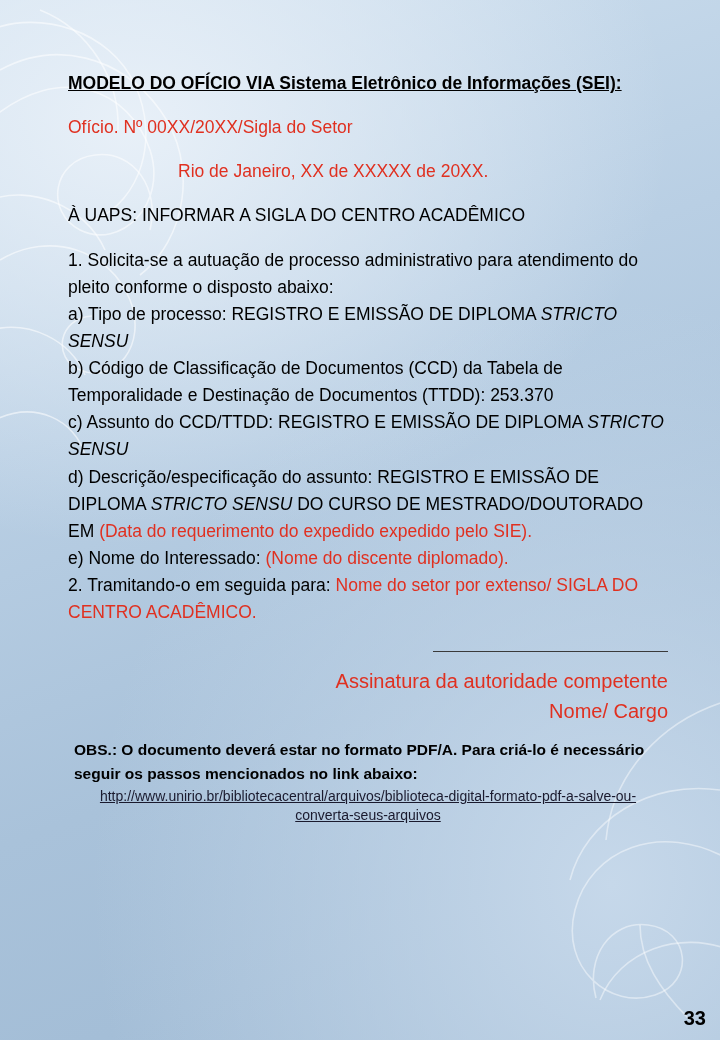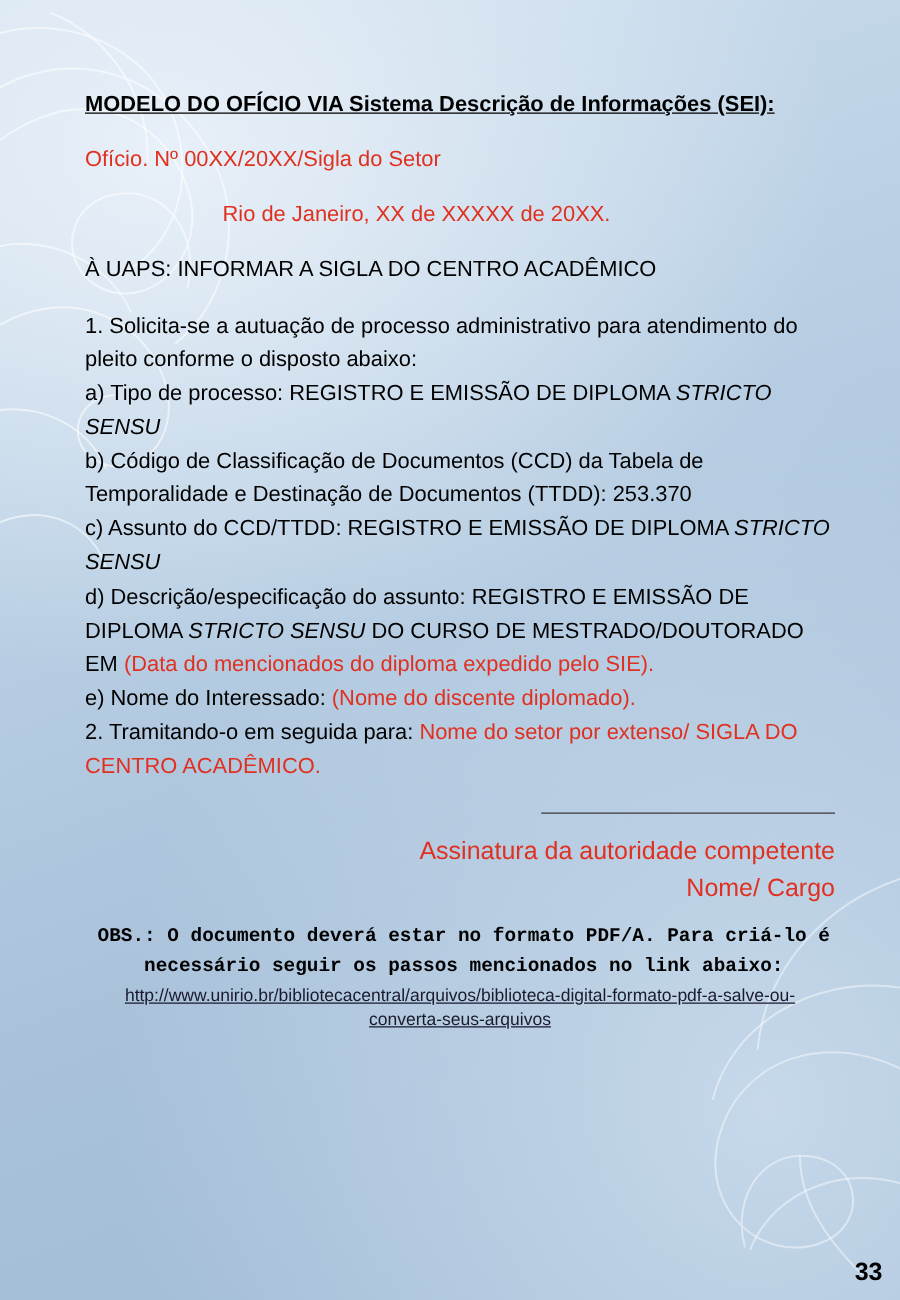--- a/index.html
+++ b/index.html
@@ -74,23 +74,22 @@
     margin: 0 0 2px 0;
     height: 1px;
     vertical-align: middle;
   }
   .obs {
     margin-top: 12px;
     font-weight: bold;
     font-size: 15.5px;
     line-height: 1.5;
     color: #000;
-    text-align: center;
+    text-align: left;
     padding-left: 6px;
-    font-family: Liberation Mono, monospace;
   }
   .link {
     margin-top: 2px;
     font-size: 14px;
     line-height: 1.35;
     color: #1a1a2e;
     text-decoration: underline;
     text-align: center;
     padding: 0 14px;
   }
@@ -124,21 +123,21 @@
       <path d="M730,950 C680,930 620,950 600,1000"></path>
       <path d="M720,790 C650,780 585,820 570,880"></path>
       <path d="M690,1020 C660,990 640,960 640,925"></path>
       <path d="M730,700 C660,720 612,775 606,840"></path>
     </g>
   </svg>
 
   <div class="content">
     <div class="body-text">
 
-      <div class="p title">MODELO DO OFÍCIO VIA Sistema Descrição de Informações (SEI):</div>
+      <div class="p title">MODELO DO OFÍCIO VIA Sistema Eletrônico de Informações (SEI):</div>
 
       <div class="gap"></div>
 
       <div class="p oficio-line">Ofício. Nº 00XX/20XX/Sigla do Setor</div>
 
       <div class="gap"></div>
 
       <div class="p city-line">Rio de Janeiro, XX de XXXXX de 20XX.</div>
 
       <div class="gap"></div>
@@ -149,21 +148,21 @@
       <div class="gap"></div>
 
       <div class="p">1. Solicita-se a autuação de processo administrativo para atendimento do pleito conforme o disposto abaixo:</div>
 
       <div class="p"><span>a) Tipo de processo: REGISTRO E EMISSÃO DE DIPLOMA </span><span class="ital">STRICTO SENSU</span></div>
 
       <div class="p">b) Código de Classificação de Documentos (CCD) da Tabela de Temporalidade e Destinação de Documentos (TTDD): 253.370</div>
 
       <div class="p"><span>c) Assunto do CCD/TTDD: REGISTRO E EMISSÃO DE DIPLOMA </span><span class="ital">STRICTO SENSU</span></div>
 
-      <div class="p"><span>d) Descrição/especificação do assunto: REGISTRO E EMISSÃO DE DIPLOMA </span><span class="ital">STRICTO SENSU</span><span> DO CURSO DE MESTRADO/DOUTORADO EM </span><span class="red">(Data do mencionados do diploma expedido pelo SIE).</span></div>
+      <div class="p"><span>d) Descrição/especificação do assunto: REGISTRO E EMISSÃO DE DIPLOMA </span><span class="ital">STRICTO SENSU</span><span> DO CURSO DE MESTRADO/DOUTORADO EM </span><span class="red">(Data do requerimento do expedido expedido pelo SIE).</span></div>
 
       <div class="p"><span>e) Nome do Interessado: </span><span class="red">(Nome do discente diplomado).</span></div>
 
       <div class="p"><span>2. Tramitando-o em seguida para: </span><span class="red">Nome do setor por extenso/ SIGLA DO CENTRO ACADÊMICO.</span></div>
 
       <div class="gap-sm"></div>
 
       <div class="signature-block">
         <div><span class="sig-rule"></span></div>
         <div>Assinatura da autoridade competente</div>

